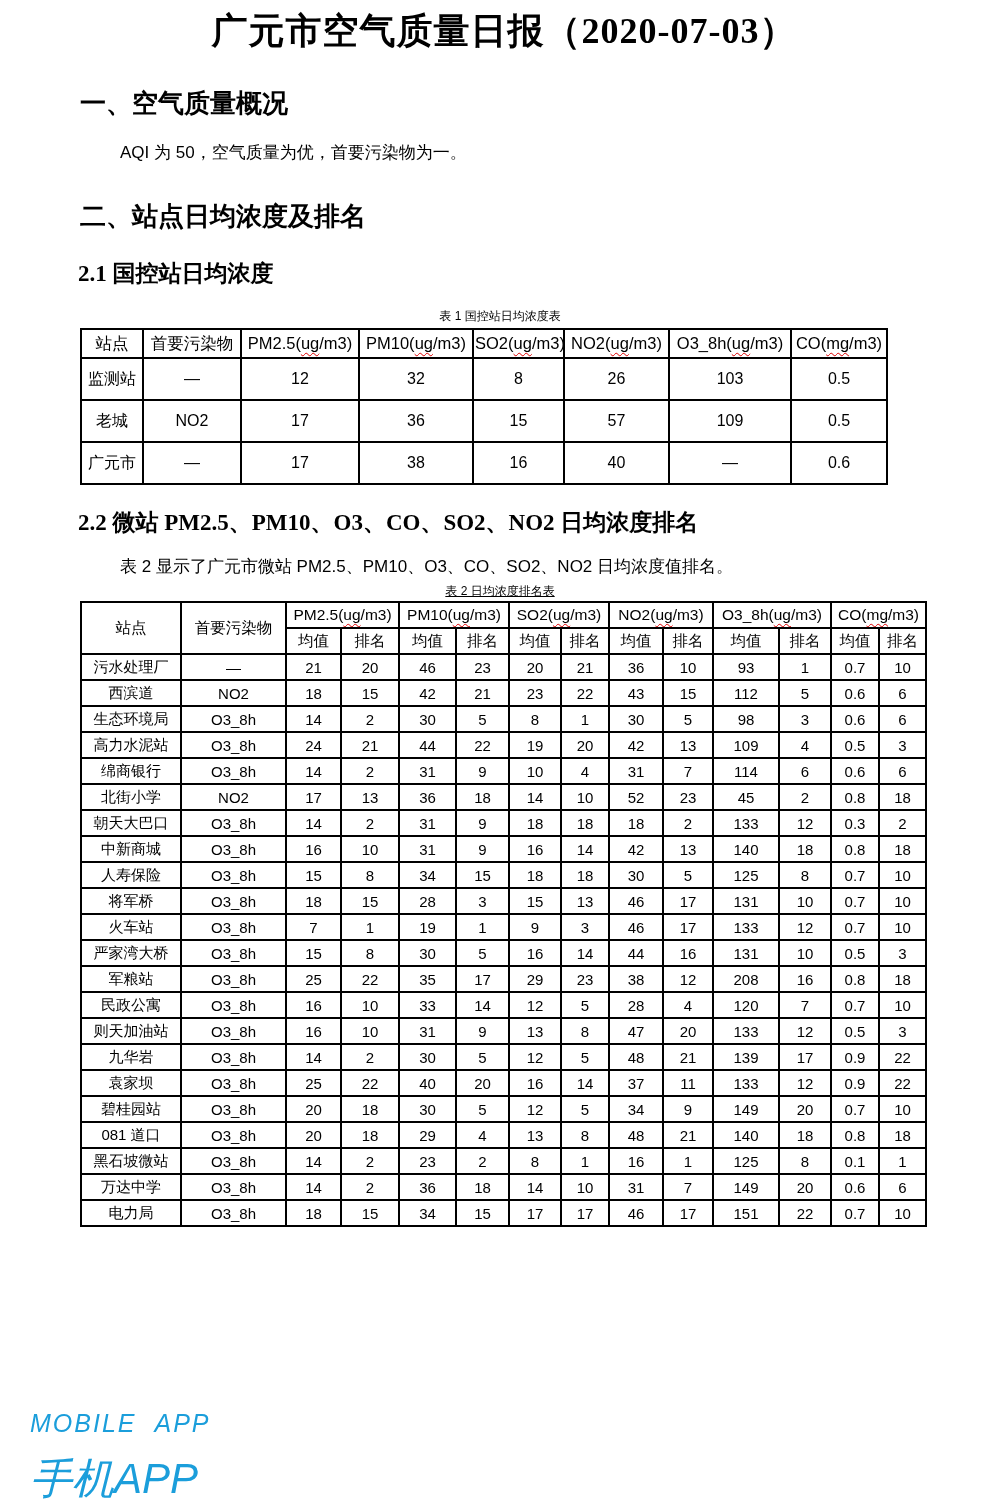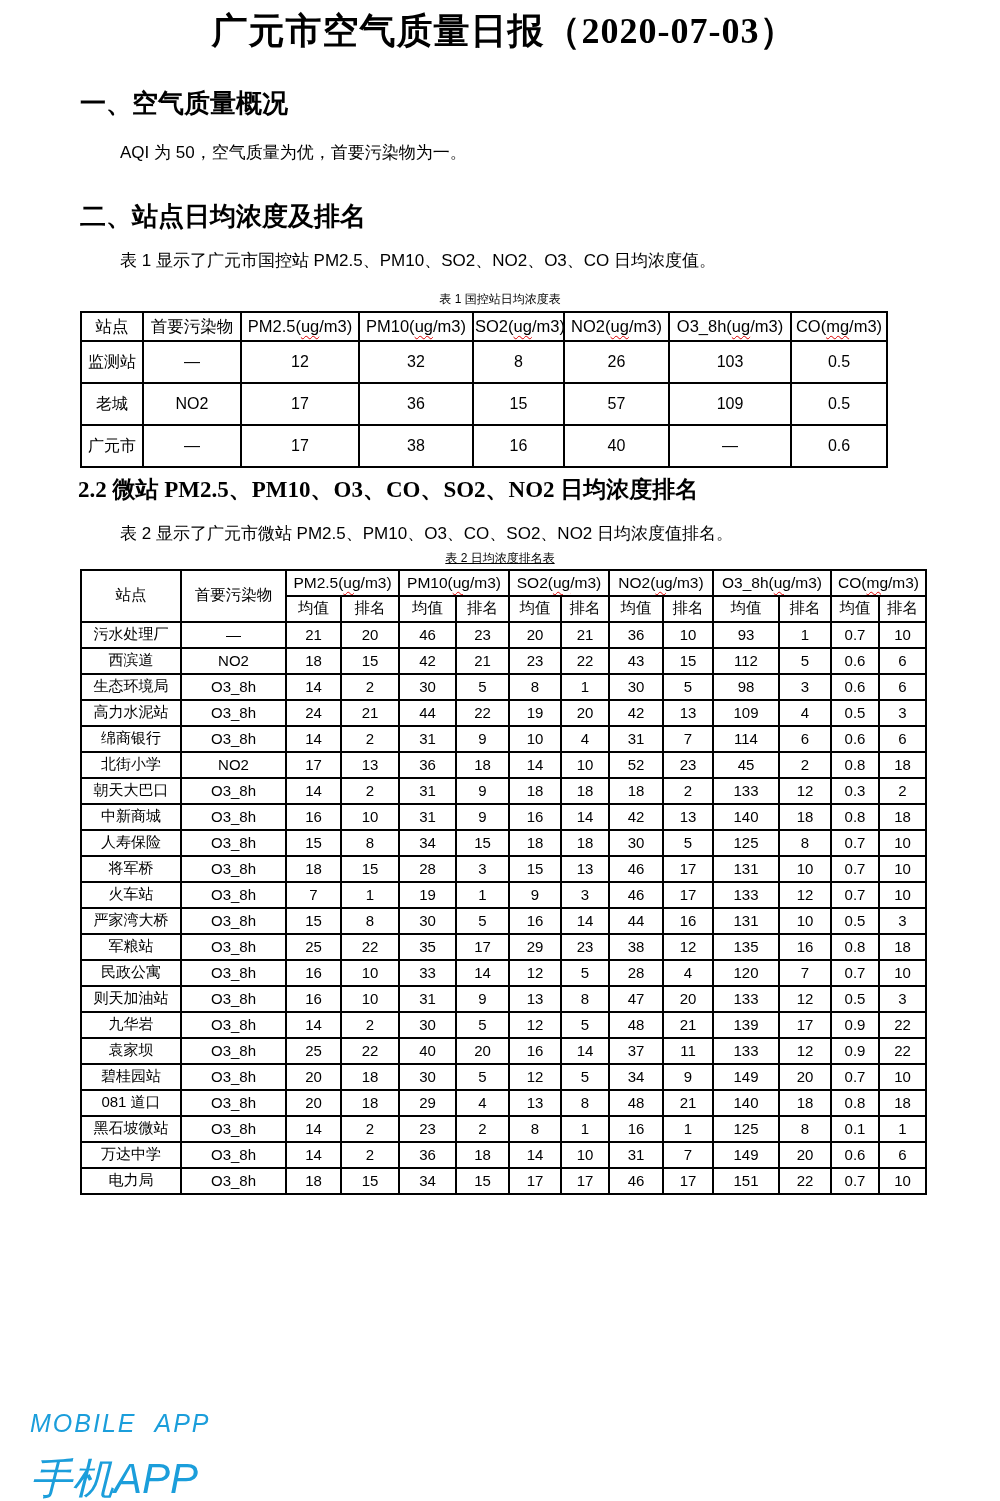--- a/index.html
+++ b/index.html
@@ -31,21 +31,21 @@
     line-height: 1.25;
   }
   .h-section.second { margin-top: 37px; }
   .h-sub {
     margin: 26px 0 0 78px;
     font-family: "Liberation Serif", serif;
     font-weight: bold;
     font-size: 23px;
     line-height: 1.25;
   }
-  .h-sub.second { margin-top: 8px; }
+  .h-sub.second { margin-top: 24px; }
   .para {
     margin: 22px 0 0 120px;
     font-size: 17px;
     line-height: 1.3;
   }
   .para.t1 { margin-top: 16px; }
   .para.t2 { margin-top: 18px; }
   .tbl-caption {
     margin: 20px 0 0 0;
     text-align: center;
@@ -91,21 +91,21 @@
 
 <div class="page">
 
   <h1 class="doc-title">广元市空气质量日报（2020-07-03）</h1>
 
   <h2 class="h-section">一、空气质量概况</h2>
   <p class="para">AQI 为 50，空气质量为优，首要污染物为一。</p>
 
   <h2 class="h-section second">二、站点日均浓度及排名</h2>
 
-  <p class="para t1">表 1 显示了广元市国控站 PM2.5、PM10、SO2、NO2、O3、CO 日均浓度值。</p>
+  <h3 class="h-sub">2.1  国控站日均浓度</h3>
   <div class="tbl-caption">表 1  国控站日均浓度表</div>
 
   <table id="table1">
     <colgroup id="t1-cols">
         <col style="width: 62px;">
         <col style="width: 98px;">
         <col style="width: 118px;">
         <col style="width: 114px;">
         <col style="width: 91px;">
         <col style="width: 105px;">
@@ -402,21 +402,21 @@
           <td>军粮站</td>
           <td>O3_8h</td>
           <td>25</td>
           <td>22</td>
           <td>35</td>
           <td>17</td>
           <td>29</td>
           <td>23</td>
           <td>38</td>
           <td>12</td>
-          <td>135</td>
+          <td>208</td>
           <td>16</td>
           <td>0.8</td>
           <td>18</td>
         </tr>
         <tr>
           <td>民政公寓</td>
           <td>O3_8h</td>
           <td>16</td>
           <td>10</td>
           <td>33</td>

